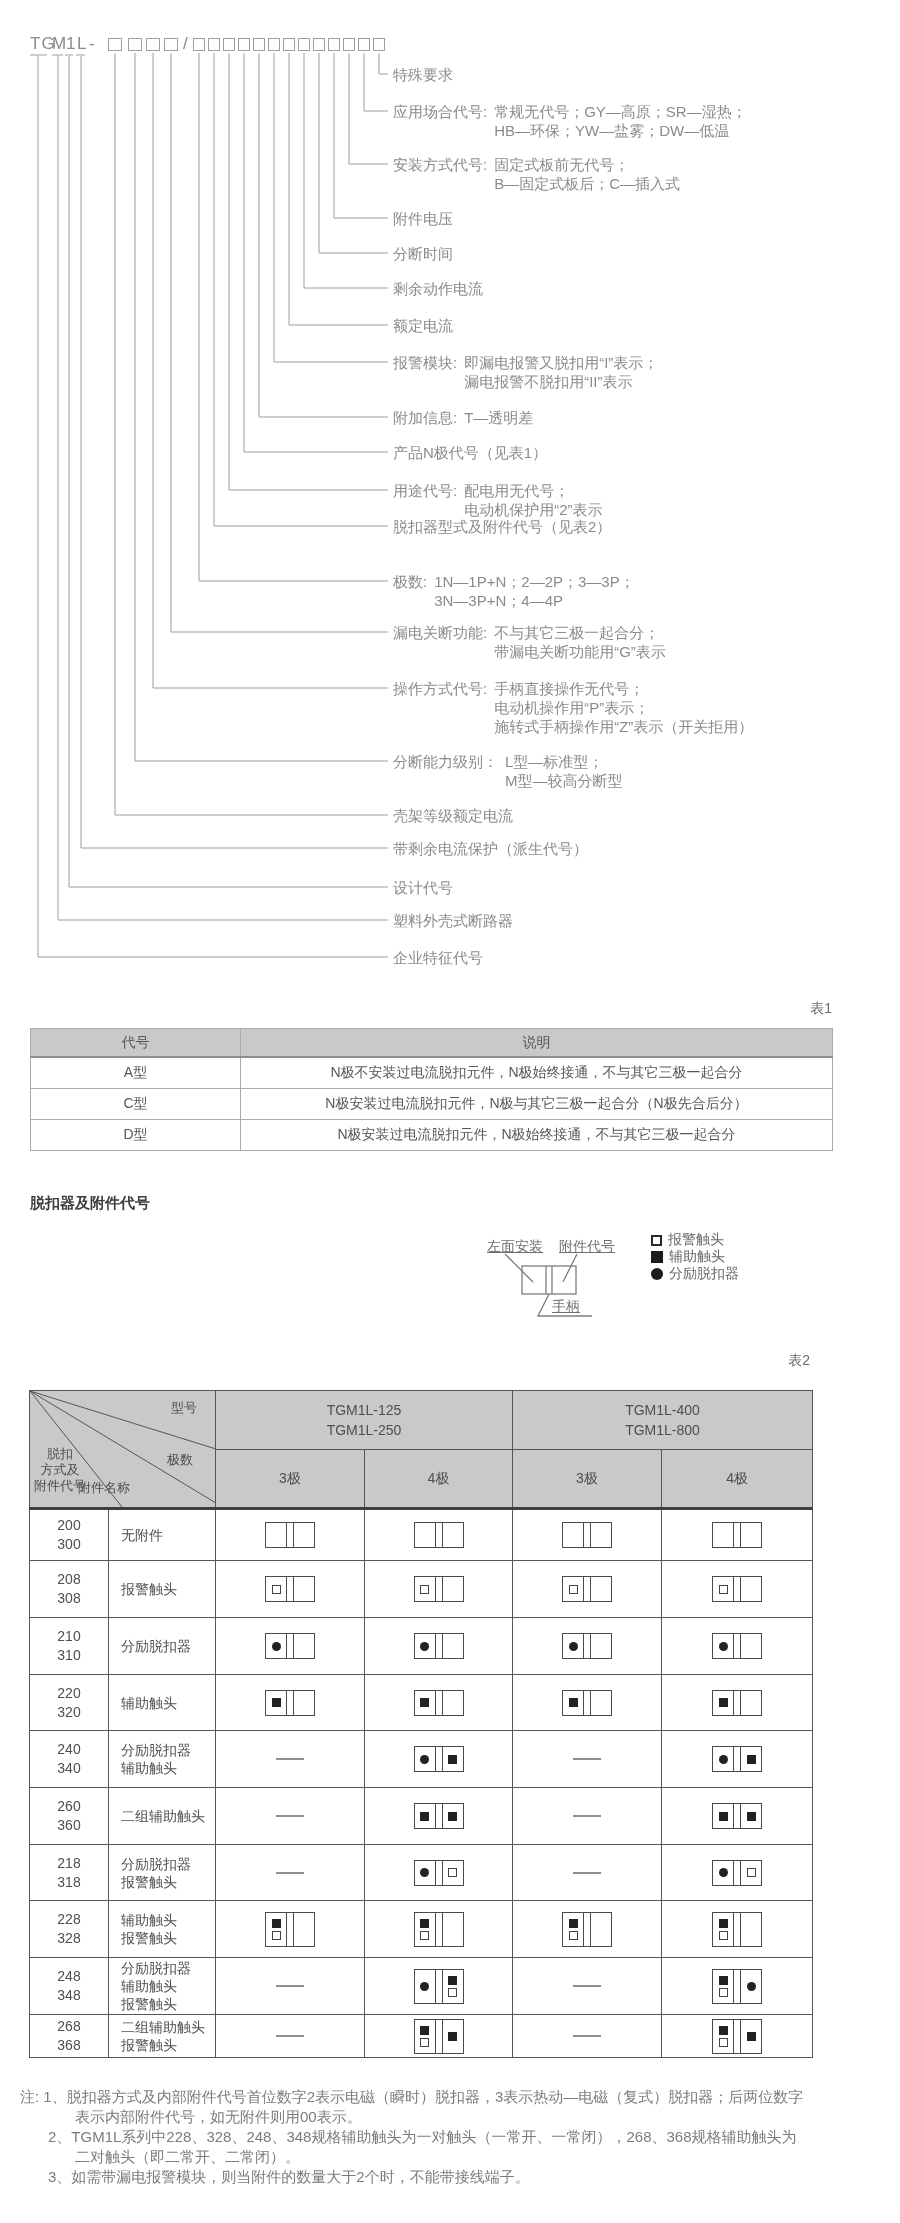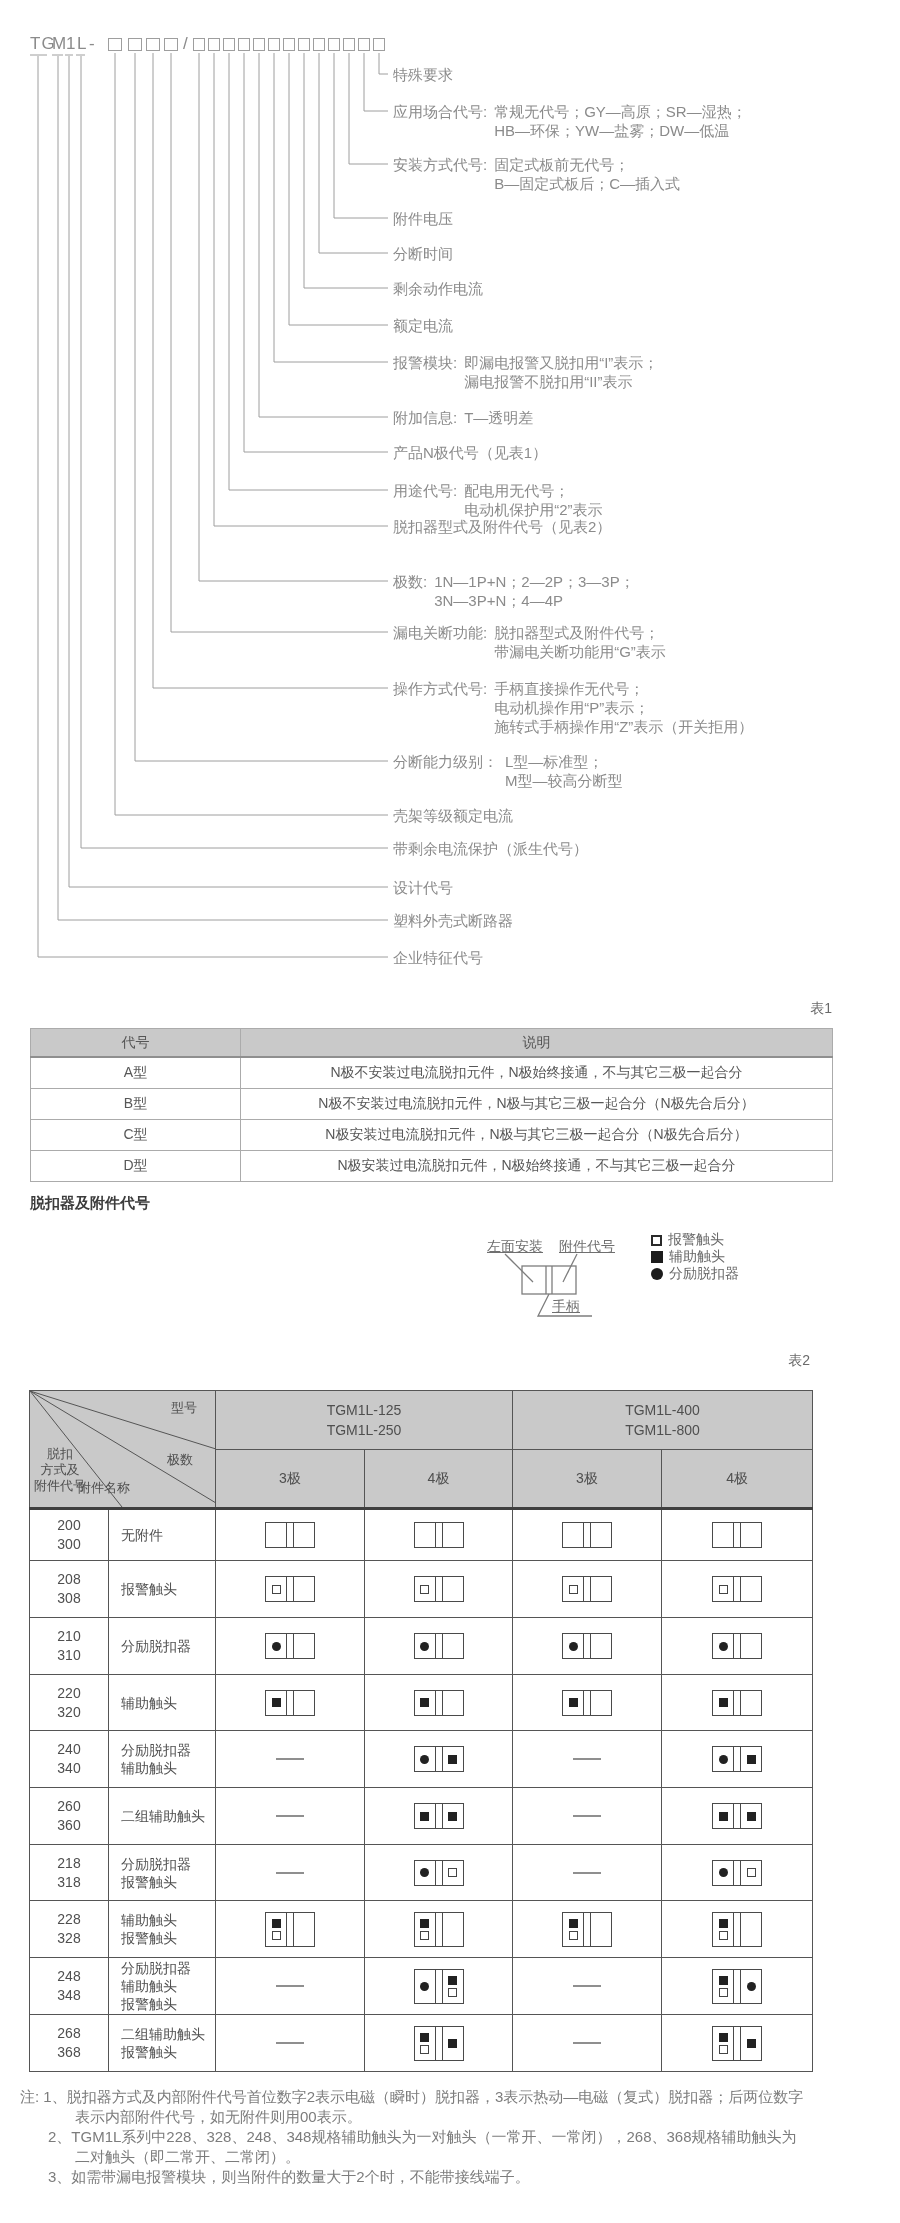--- a/index.html
+++ b/index.html
@@ -174,21 +174,21 @@
     <div class="dlabel" style="top:572px">
         <span class="lt">极数:</span>
         <span class="lv">
           <div>1N—1P+N；2—2P；3—3P；</div>
           <div>3N—3P+N；4—4P</div>
         </span>
       </div>
     <div class="dlabel" style="top:623px">
         <span class="lt">漏电关断功能:</span>
         <span class="lv">
-          <div>脱扣器型式及附件代号；</div>
+          <div>不与其它三极一起合分；</div>
           <div>带漏电关断功能用“G”表示</div>
         </span>
       </div>
     <div class="dlabel" style="top:679px">
         <span class="lt">操作方式代号:</span>
         <span class="lv">
           <div>手柄直接操作无代号；</div>
           <div>电动机操作用“P”表示；</div>
           <div>施转式手柄操作用“Z”表示（开关拒用）</div>
         </span>
@@ -224,24 +224,20 @@
         <col style="width:592px">
       </colgroup>
     <tbody>
         <tr class="hd">
       <td>代号</td>
       <td>说明</td>
     </tr>
     <tr>
           <td>A型</td>
           <td>N极不安装过电流脱扣元件，N极始终接通，不与其它三极一起合分</td>
-        </tr>
-    <tr>
-          <td>B型</td>
-          <td>N极不安装过电流脱扣元件，N极与其它三极一起合分（N极先合后分）</td>
         </tr>
     <tr>
           <td>C型</td>
           <td>N极安装过电流脱扣元件，N极与其它三极一起合分（N极先合后分）</td>
         </tr>
     <tr>
           <td>D型</td>
           <td>N极安装过电流脱扣元件，N极始终接通，不与其它三极一起合分</td>
         </tr>
   </tbody>
@@ -695,21 +691,21 @@
                 <div class="g fsq"></div>
                 <div class="g osq"></div>
               </div>
               <div class="mid"></div>
               <div class="comp">
                 <div class="g dot"></div>
               </div>
             </div>
           </td>
     </tr>
-    <tr style="height:57px">
+    <tr style="height:43px">
       <td class="codecell">
             <div>268</div>
             <div>368</div>
           </td>
       <td class="namecell">
             <div>二组辅助触头</div>
             <div>报警触头</div>
           </td>
       <td>
             <div class="dash"></div>

